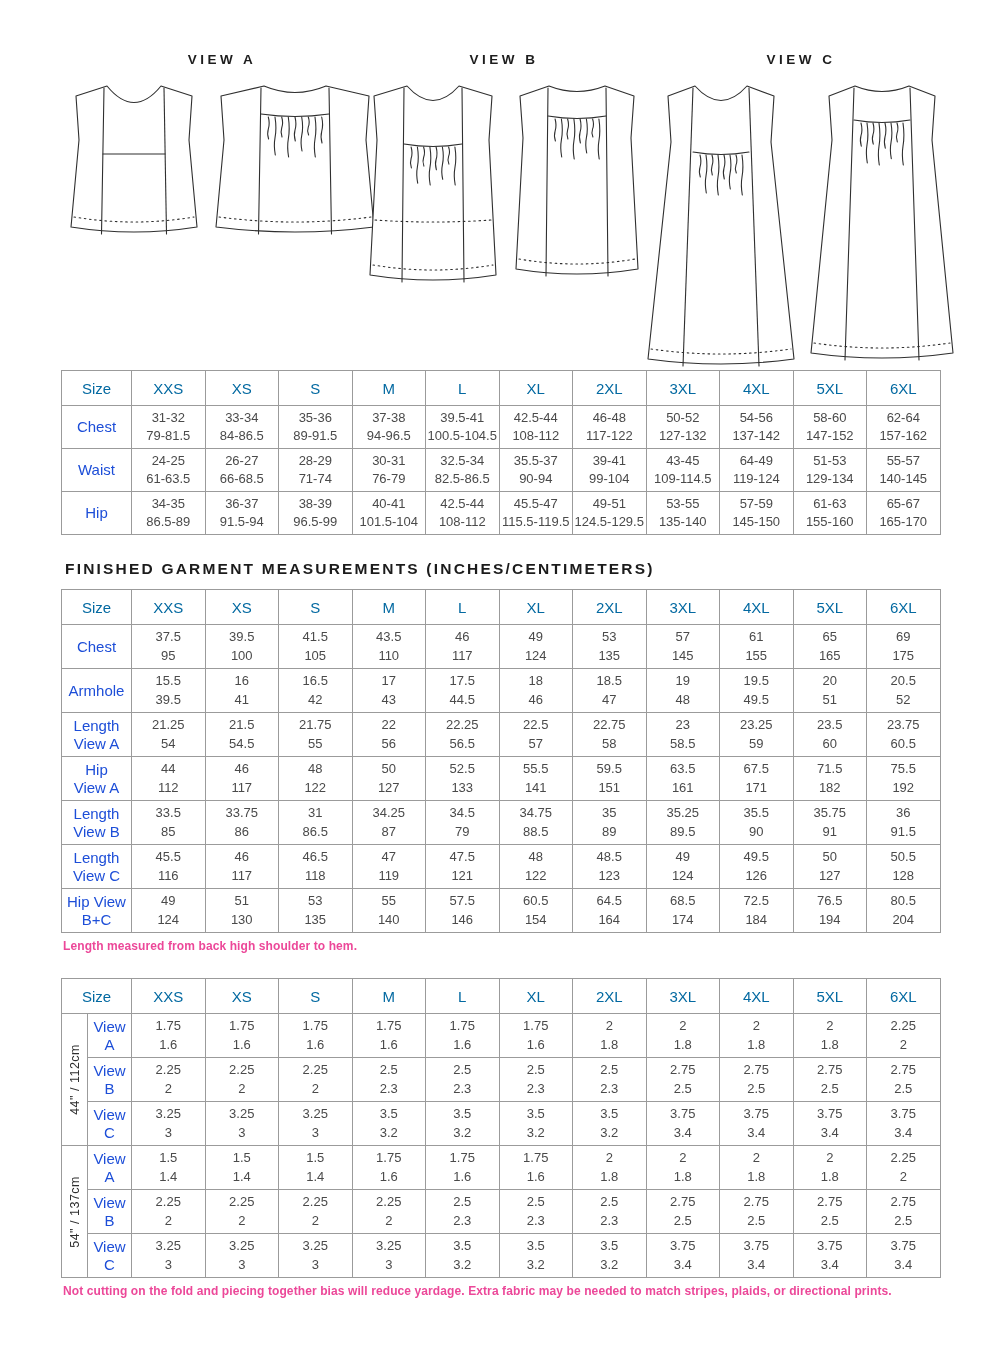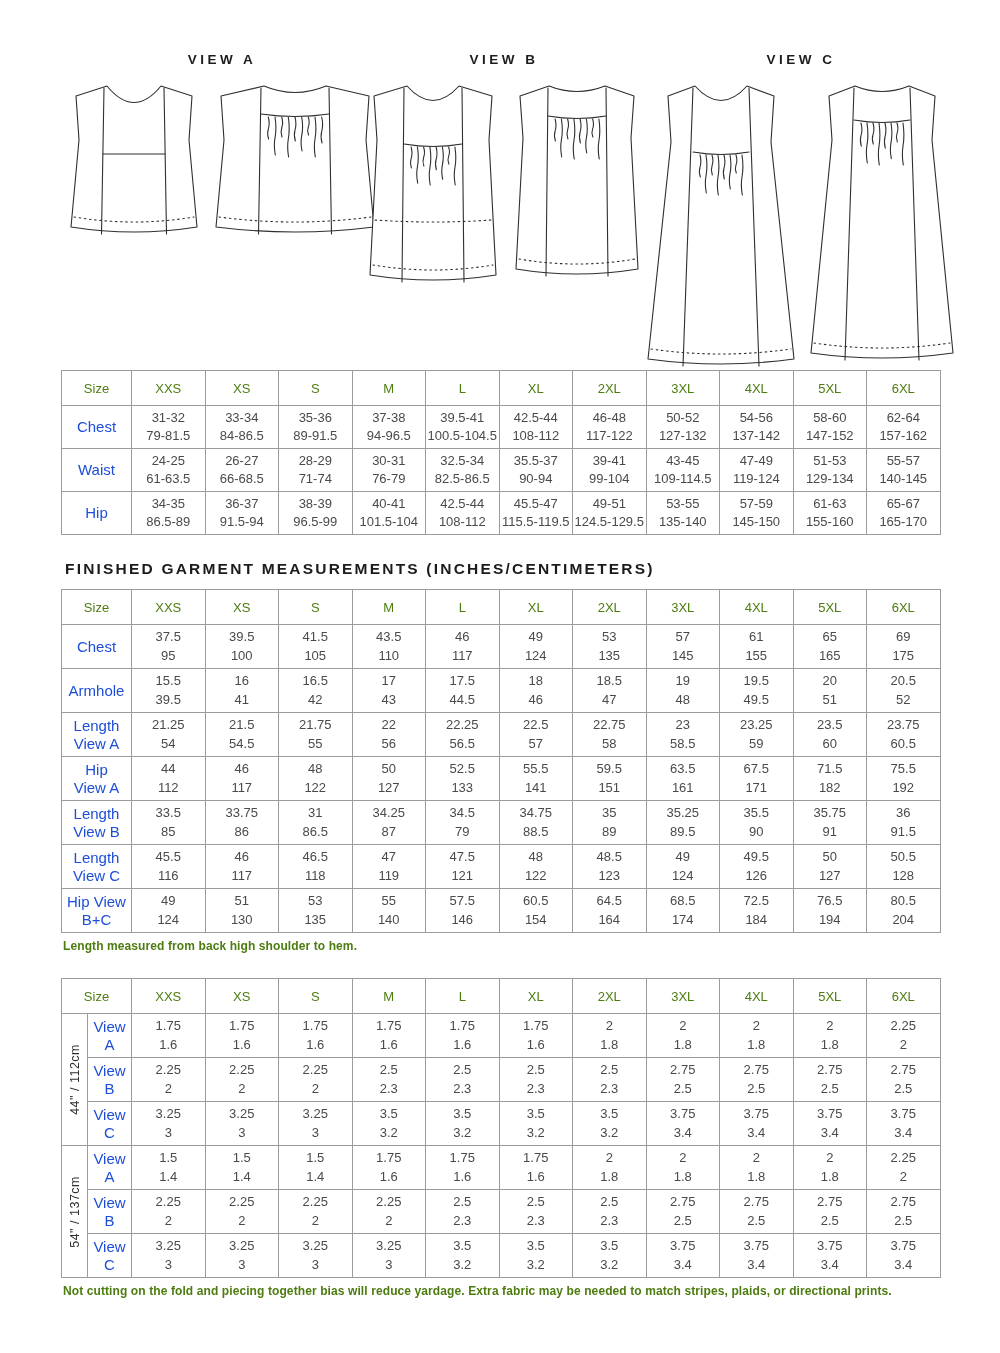--- a/index.html
+++ b/index.html
@@ -18,29 +18,29 @@
   
   .content{position:absolute;top:370px;left:61px;width:879px;}
   h2.section-title{margin:0 0 11px 4px;font-size:15.5px;font-weight:bold;
                    letter-spacing:2.2px;color:#1b1b1b;}
   .section{margin-bottom:0;}
   .gap1{margin-top:25px;}
   table{border-collapse:collapse;table-layout:fixed;width:879px;
         border:1.5px solid #4a4a4a;}
   th,td{border:1px solid #9b9b9b;text-align:center;vertical-align:middle;
         padding:2px 1px;font-weight:normal;}
-  thead th{height:30px;font-size:13px;color:#4d7c0f;}
+  thead th{height:30px;font-size:15px;color:#0369a1;}
   th.lab{font-size:15px;color:#1d4ed8;line-height:1.18;}
   td.num{font-size:13px;color:#4a4a4a;line-height:1.42;}
   tr.r40 td,tr.r40 th{height:38px;}
   tr.r41 td,tr.r41 th{height:39px;}
   td.rot{width:26px;padding:0;}
   .rotlab{writing-mode:vertical-rl;transform:rotate(180deg);margin:0 auto;
           font-size:12.5px;color:#2e2e2e;letter-spacing:0.5px;white-space:nowrap;}
-  .footnote{font-size:12px;font-weight:bold;color:#4d7c0f;margin:6px 0 0 2px;
+  .footnote{font-size:12px;font-weight:bold;color:#ec4899;margin:6px 0 0 2px;
             letter-spacing:0.1px;}
   .fgap{margin-top:25px;}
 </style>
 </head>
 <body>
 
 <div class="page">
 
   <div class="view-group" id="viewA">
     <div class="view-label">VIEW A</div>
@@ -232,21 +232,21 @@
               </td>
               <td class="num">
                 <div>39-41</div>
                 <div>99-104</div>
               </td>
               <td class="num">
                 <div>43-45</div>
                 <div>109-114.5</div>
               </td>
               <td class="num">
-                <div>47-49</div>
+                <div>64-49</div>
                 <div>119-124</div>
               </td>
               <td class="num">
                 <div>51-53</div>
                 <div>129-134</div>
               </td>
               <td class="num">
                 <div>55-57</div>
                 <div>140-145</div>
               </td>

